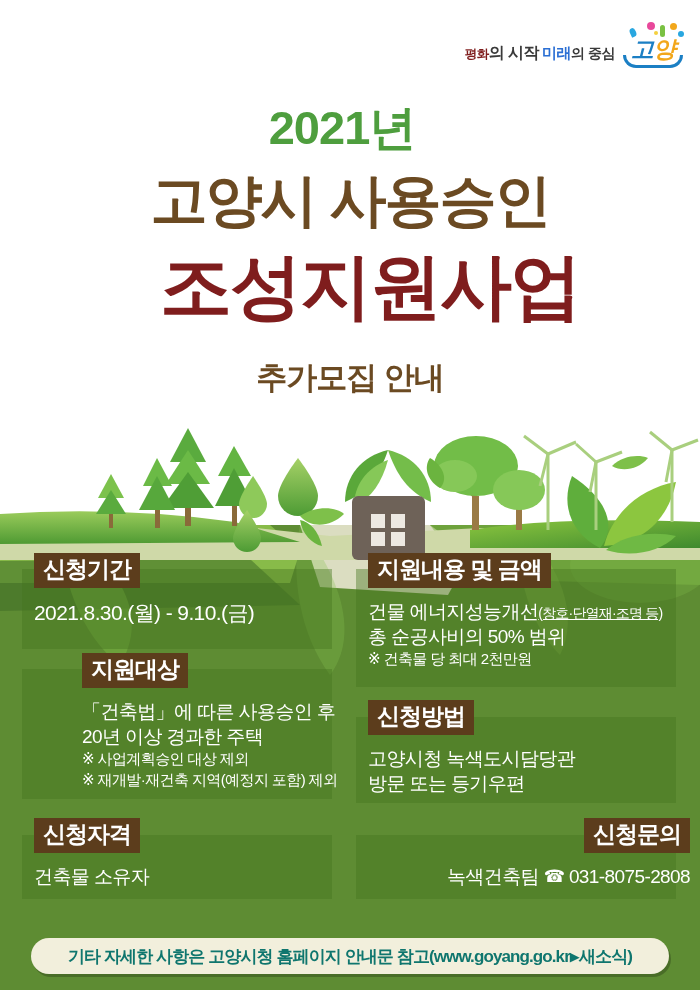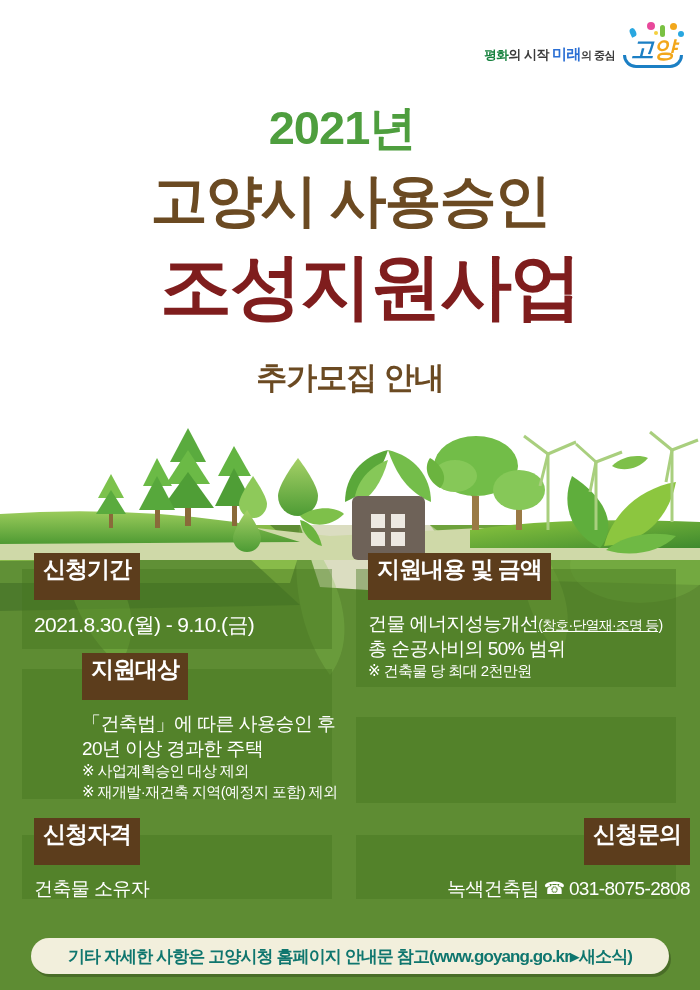--- a/index.html
+++ b/index.html
@@ -11,24 +11,24 @@
     -webkit-font-smoothing:antialiased;
   }
   .poster{position:relative;width:700px;height:990px;overflow:hidden;background:#ffffff;}
 
   
   .top-zone{position:absolute;left:0;top:0;width:700px;height:530px;background:#ffffff;z-index:1;}
 
   
   .brand{position:absolute;right:14px;top:22px;display:flex;align-items:flex-end;gap:5px;z-index:40;}
   .brand-slogan{font-size:12.5px;font-weight:700;letter-spacing:-.5px;white-space:nowrap;line-height:1;padding-bottom:7px;}
-  .s-ph{color:#15803d;}
-  .s-sm{color:#3a3a3a;font-size:13px;}
+  .s-ph{color:#7f1d1d;}
+  .s-sm{color:#3a3a3a;font-size:16px;}
   .s-mi{color:#2b6fd4;font-size:15px;}
-  .s-ct{color:#3a3a3a;font-size:11px;}
+  .s-ct{color:#3a3a3a;font-size:14px;}
   .brand-mark{position:relative;width:66px;height:46px;}
   .bm-text{position:absolute;left:0;bottom:7px;width:66px;text-align:center;
     font-size:23px;font-weight:700;line-height:1;letter-spacing:-1px;font-style:italic;}
   .bm-go{color:#1b7fc4;}
   .bm-yang{color:#f2a71b;}
   .bm-smile{position:absolute;left:3px;bottom:0px;width:60px;height:13px;
     border:0;border-bottom:3px solid #1b7fc4;border-radius:0 0 40px 40px;
     border-left:3px solid #1b7fc4;border-right:3px solid #1b7fc4;
     border-top:none;box-sizing:border-box;}
   .conf{position:absolute;border-radius:50%;}
@@ -55,21 +55,21 @@
 
   
   .green-zone{position:absolute;left:0;top:525px;width:700px;height:465px;
     background:#5e8c33;overflow:hidden;z-index:5;}
   .gz-svg{position:absolute;left:0;top:0;}
 
   
   .info{position:absolute;z-index:25;}
   .blk-head{display:inline-block;background:#5c3d1c;color:#ffffff;
     font-size:23px;font-weight:700;letter-spacing:-1px;line-height:1;
-    padding:5px 9px 19px 9px;}
+    padding:5px 9px 7px 9px;}
   .blk-body{color:#ffffff;letter-spacing:-.6px;margin-top:12px;}
   .bd-lg{font-size:21px;line-height:1.28;font-weight:400;}
   .bd-md{font-size:19px;line-height:1.3;font-weight:400;}
   .bd-sm{font-size:15px;line-height:1.38;font-weight:400;}
   .inline-sm{font-size:14px;letter-spacing:-.8px;text-decoration:underline;}
   .phone-glyph{font-size:17px;vertical-align:1px;}
 
   .p-kigan{left:34px;top:553px;width:320px;}
   .p-daesang{left:34px;top:653px;width:320px;margin-left:48px;}
   .p-jagyeok{left:34px;top:818px;width:320px;}
@@ -263,20 +263,27 @@
 
   <div class="info p-naeyong">
     <div class="blk-head">지원내용 및 금액</div>
     <div class="blk-body">
       <div class="bd-md"><span>건물 에너지성능개선</span><span class="inline-sm">(창호·단열재·조명 등)</span></div>
       <div class="bd-md">총 순공사비의 50% 범위</div>
       <div class="bd-sm">※ 건축물 당 최대 2천만원</div>
     </div>
   </div>
 
+  <div class="info p-bangbeop">
+    <div class="blk-head">신청방법</div>
+    <div class="blk-body">
+      <div class="bd-md">고양시청 녹색도시담당관</div>
+      <div class="bd-md">방문 또는 등기우편</div>
+    </div>
+  </div>
 
   <div class="info p-munui">
     <div class="blk-head">신청문의</div>
     <div class="blk-body">
       <div class="bd-md"><span>녹색건축팀</span> <span class="phone-glyph">☎</span> <span>031-8075-2808</span></div>
     </div>
   </div>
 
   <div class="footer">
     <div class="footer-txt"><span>기타 자세한 사항은 고양시청 홈페이지 안내문 참고(www.goyang.go.kr</span><span class="tri">▶</span><span>새소식)</span></div>

